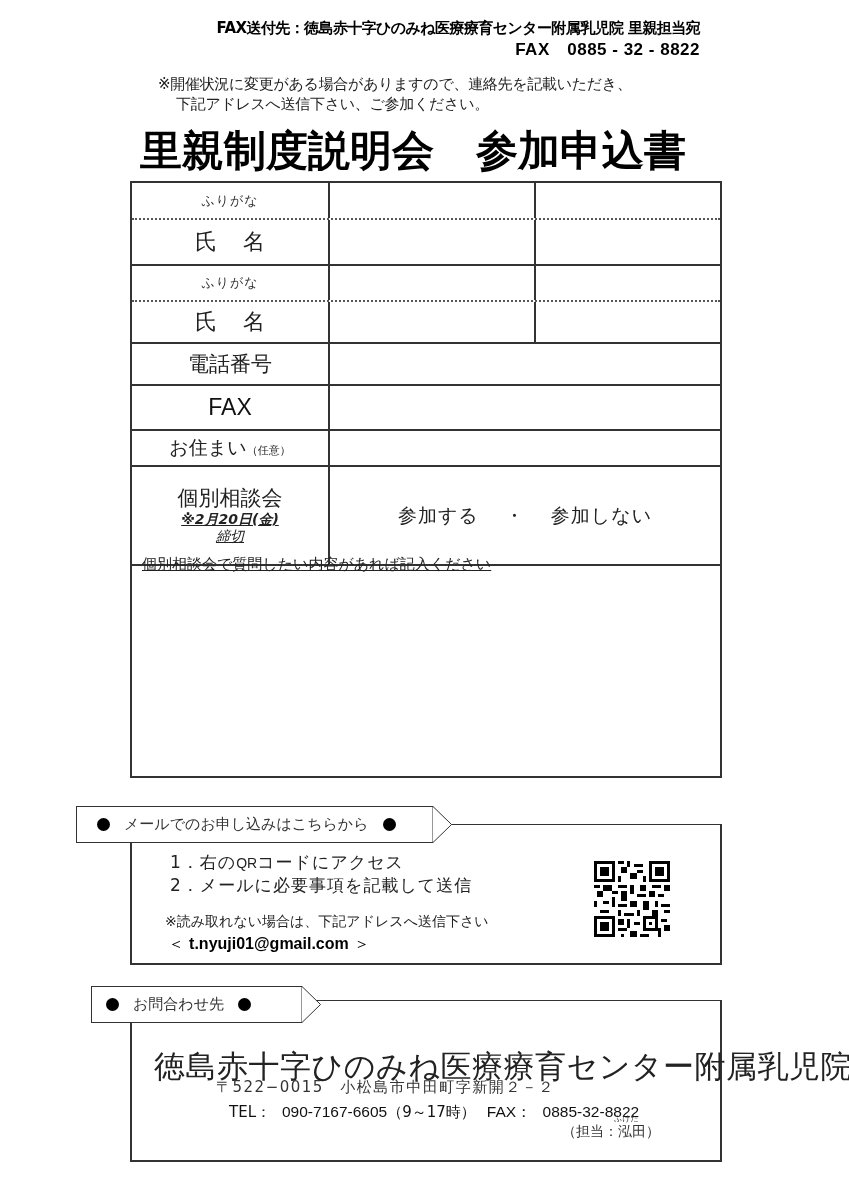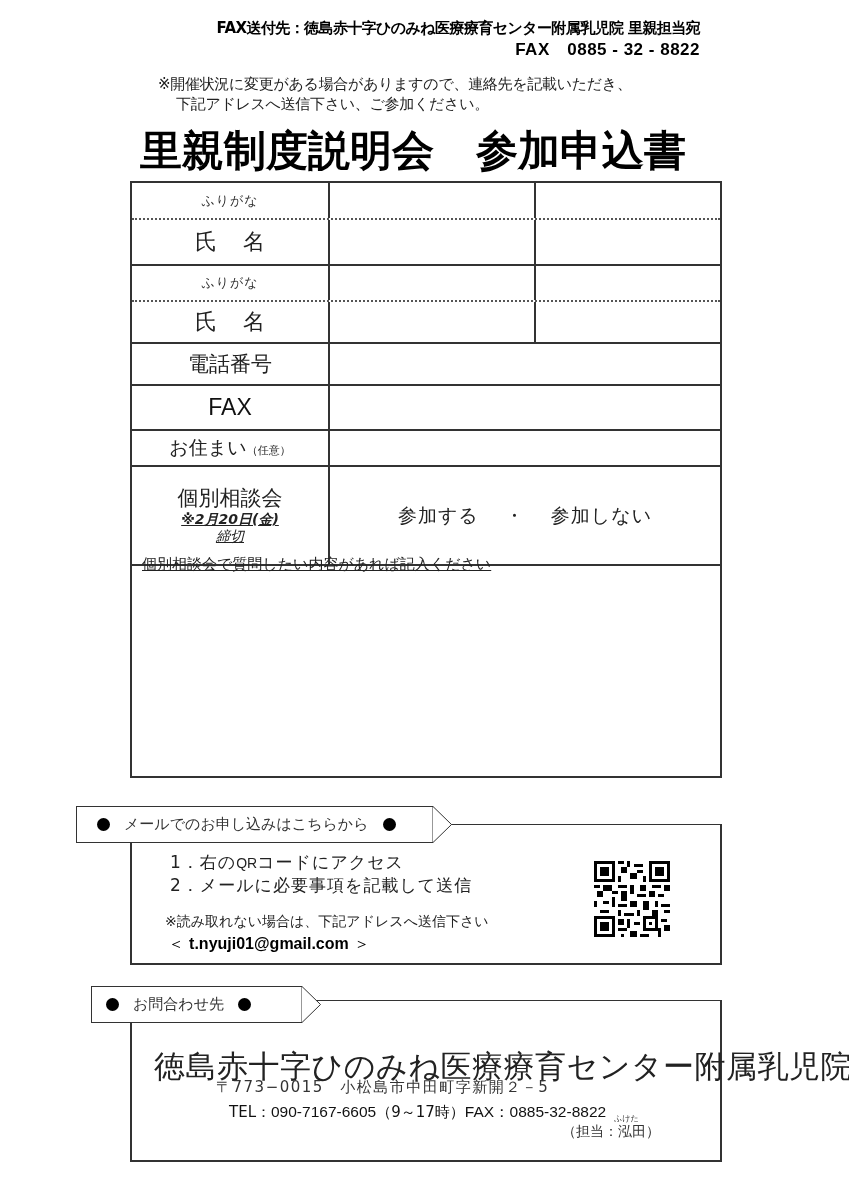--- a/index.html
+++ b/index.html
@@ -51,21 +51,21 @@
   .fallback { position: absolute; left: 33px; top: 88px; font-size: 14px; color: #222; white-space: nowrap; }
   .email { position: absolute; left: 36px; top: 109px; font-size: 16px; color: #000; white-space: nowrap; }
   .email b { font-family: "Liberation Sans", sans-serif; }
   .qr { position: absolute; left: 462px; top: 36px; width: 76px; height: 76px; }
 
   
   .contactbox { position: absolute; left: 130px; top: 1000px; width: 592px; height: 162px; border: 2px solid #333; border-top: 1px solid #333; }
   .org { position: absolute; left: 22px; top: 45px; font-size: 31px; color: #222; white-space: nowrap; letter-spacing: 0.5px; }
   .postal { position: absolute; left: 84px; top: 77px; font-size: 15px; color: #333; white-space: nowrap; letter-spacing: 1.5px; }
   .tel { position: absolute; left: 97px; top: 101px; font-size: 15px; color: #111; white-space: nowrap; }
-  .tel span.num { font-family: "Liberation Sans", sans-serif; font-size: 15.5px; }
+  .tel span.num { font-family: "Liberation Sans", sans-serif; font-size: 15.5px; margin-left: 11px; }
   .staff { position: absolute; left: 430px; top: 122px; font-size: 14px; color: #333; white-space: nowrap; }
   .ruby { position: absolute; left: 482px; top: 112px; font-size: 8px; color: #333; }
 </style>
 </head>
 <body>
 
 <div class="fax-header">
   <div class="line1">FAX送付先：徳島赤十字ひのみね医療療育センター附属乳児院 里親担当宛</div>
   <div class="line2">FAX　0885 - 32 - 8822</div>
 </div>
@@ -233,19 +233,19 @@
 <div class="tagbox" style="left:91px;top:986px;width:210px;">
   <span class="dot" style="margin-left:14px;"></span>
   <span class="tag-text">お問合わせ先</span>
   <span class="dot"></span>
   <svg class="arrow" viewBox="0 0 20 37">
       <polygon points="0,0.5 1,0.5 19.5,18.5 1,36.5 0,36.5" fill="#fff" stroke="#333" stroke-width="1"></polygon>
     </svg>
 </div>
 <div class="contactbox">
   <div class="org">徳島赤十字ひのみね医療療育センター附属乳児院</div>
-  <div class="postal">〒773−0015　小松島市中田町字新開２－5</div>
+  <div class="postal">〒522−0015　小松島市中田町字新開２－２</div>
   <div class="tel">
     <span>TEL：</span><span class="num">090-7167-6605</span><span>（9～17時）</span><span class="num">FAX：</span><span class="num">0885-32-8822</span>
   </div>
   <div class="ruby">ふけた</div>
   <div class="staff">（担当：泓田）</div>
 </div>
 
 </body></html>

